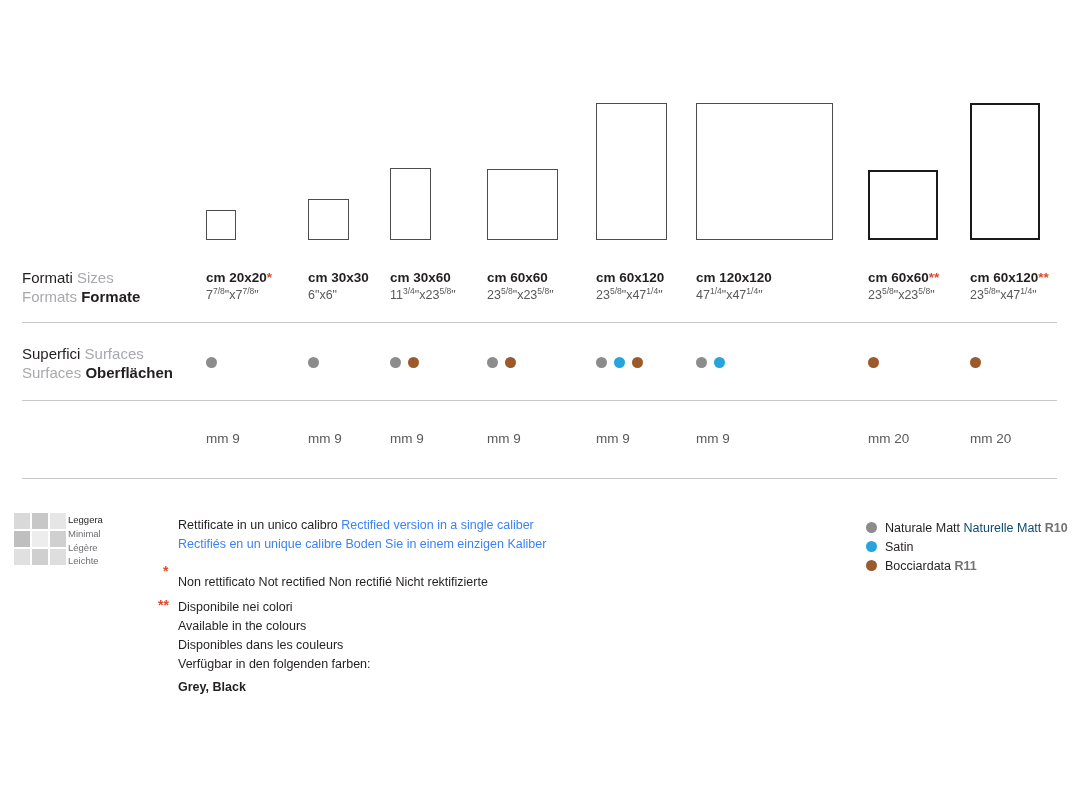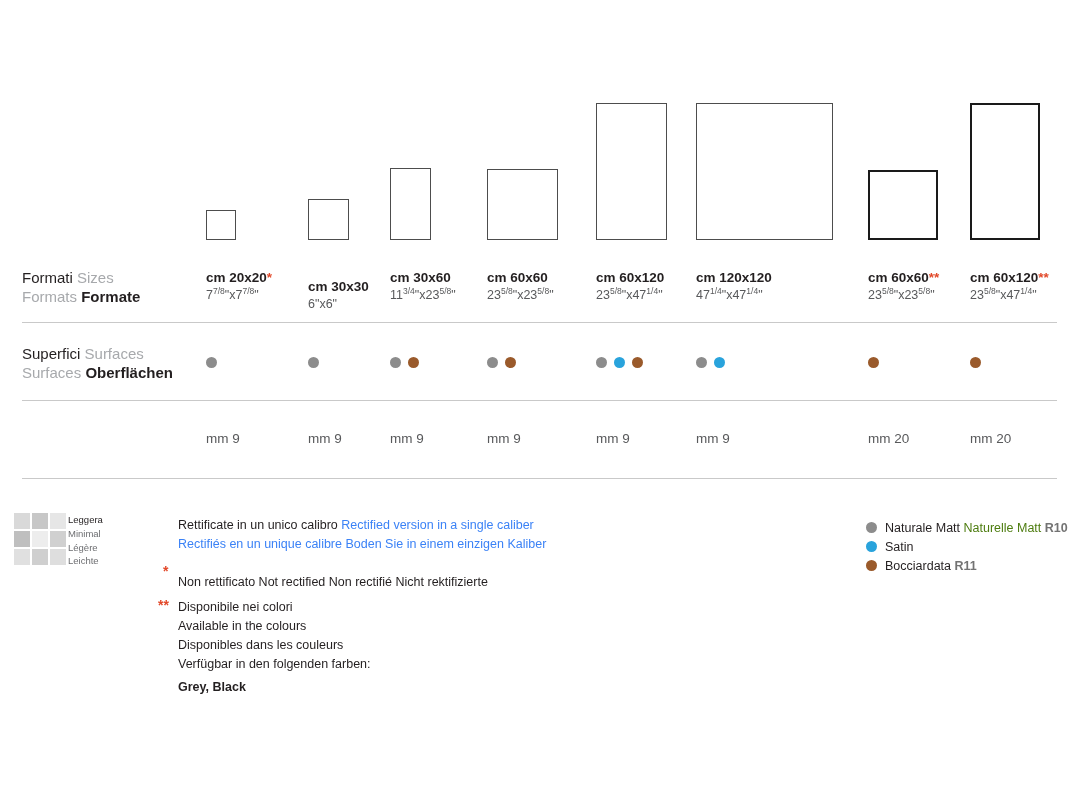--- a/index.html
+++ b/index.html
@@ -85,21 +85,21 @@
   .notes .gr{color:#3b82f6;}
 
   .note-star{position:absolute;left:163px;top:563px;font-size:14px;color:#e2492a;font-weight:bold;}
   .note-star-text{position:absolute;left:178px;top:563px;font-size:12.5px;margin-top:12px;}
   .note-2star{position:absolute;left:158px;top:597px;font-size:14px;color:#e2492a;font-weight:bold;}
   .note-2star-text{position:absolute;left:178px;top:598px;font-size:12.5px;line-height:1.52;}
   .note-2star-text .colors{font-weight:bold;color:#231f20;margin-top:4px;display:block;}
 
   .surface-legend{position:absolute;left:866px;top:518px;font-size:12.5px;line-height:1.6;color:#231f20;}
   .surface-legend .row{display:flex;align-items:center;gap:8px;height:19px;}
-  .surface-legend .lbl-grey{color:#4d7c0f;margin-top:20px;}
+  .surface-legend .lbl-grey{color:#0c4a6e;margin-top:20px;}
   .surface-legend b{font-weight:bold;color:#737373;}
 </style>
 </head>
 <body>
 
 <div class="sheet">
 
   <div class="tiles-row" id="tiles-row">
       <div class="tile-cell" style="left: 206px; bottom: 10px;">
         <div class="tile thin" style="width: 30px; height: 30px;"></div>
@@ -132,21 +132,21 @@
       <span class="b">Sizes</span></div>
     <div class="l2"><span class="b">Formats</span>
       <span class="a bold">Formate</span></div>
   </div>
 
   <div id="format-cols">
       <div class="col-format" style="left: 206px; top: 270px;">
         <div class="metric">cm 20x20<span class="star">*</span></div>
         <div class="imperial">7<sup>7/8</sup>"x7<sup>7/8</sup>"</div>
       </div>
-      <div class="col-format" style="left: 308px; top: 270px; margin-top: 9px;">
+      <div class="col-format" style="left: 308px; top: 270px;">
         <div class="metric">cm 30x30</div>
         <div class="imperial">6"x6"</div>
       </div>
       <div class="col-format" style="left: 390px; top: 270px;">
         <div class="metric">cm 30x60</div>
         <div class="imperial">11<sup>3/4</sup>"x23<sup>5/8</sup>"</div>
       </div>
       <div class="col-format" style="left: 487px; top: 270px;">
         <div class="metric">cm 60x60</div>
         <div class="imperial">23<sup>5/8</sup>"x23<sup>5/8</sup>"</div>

